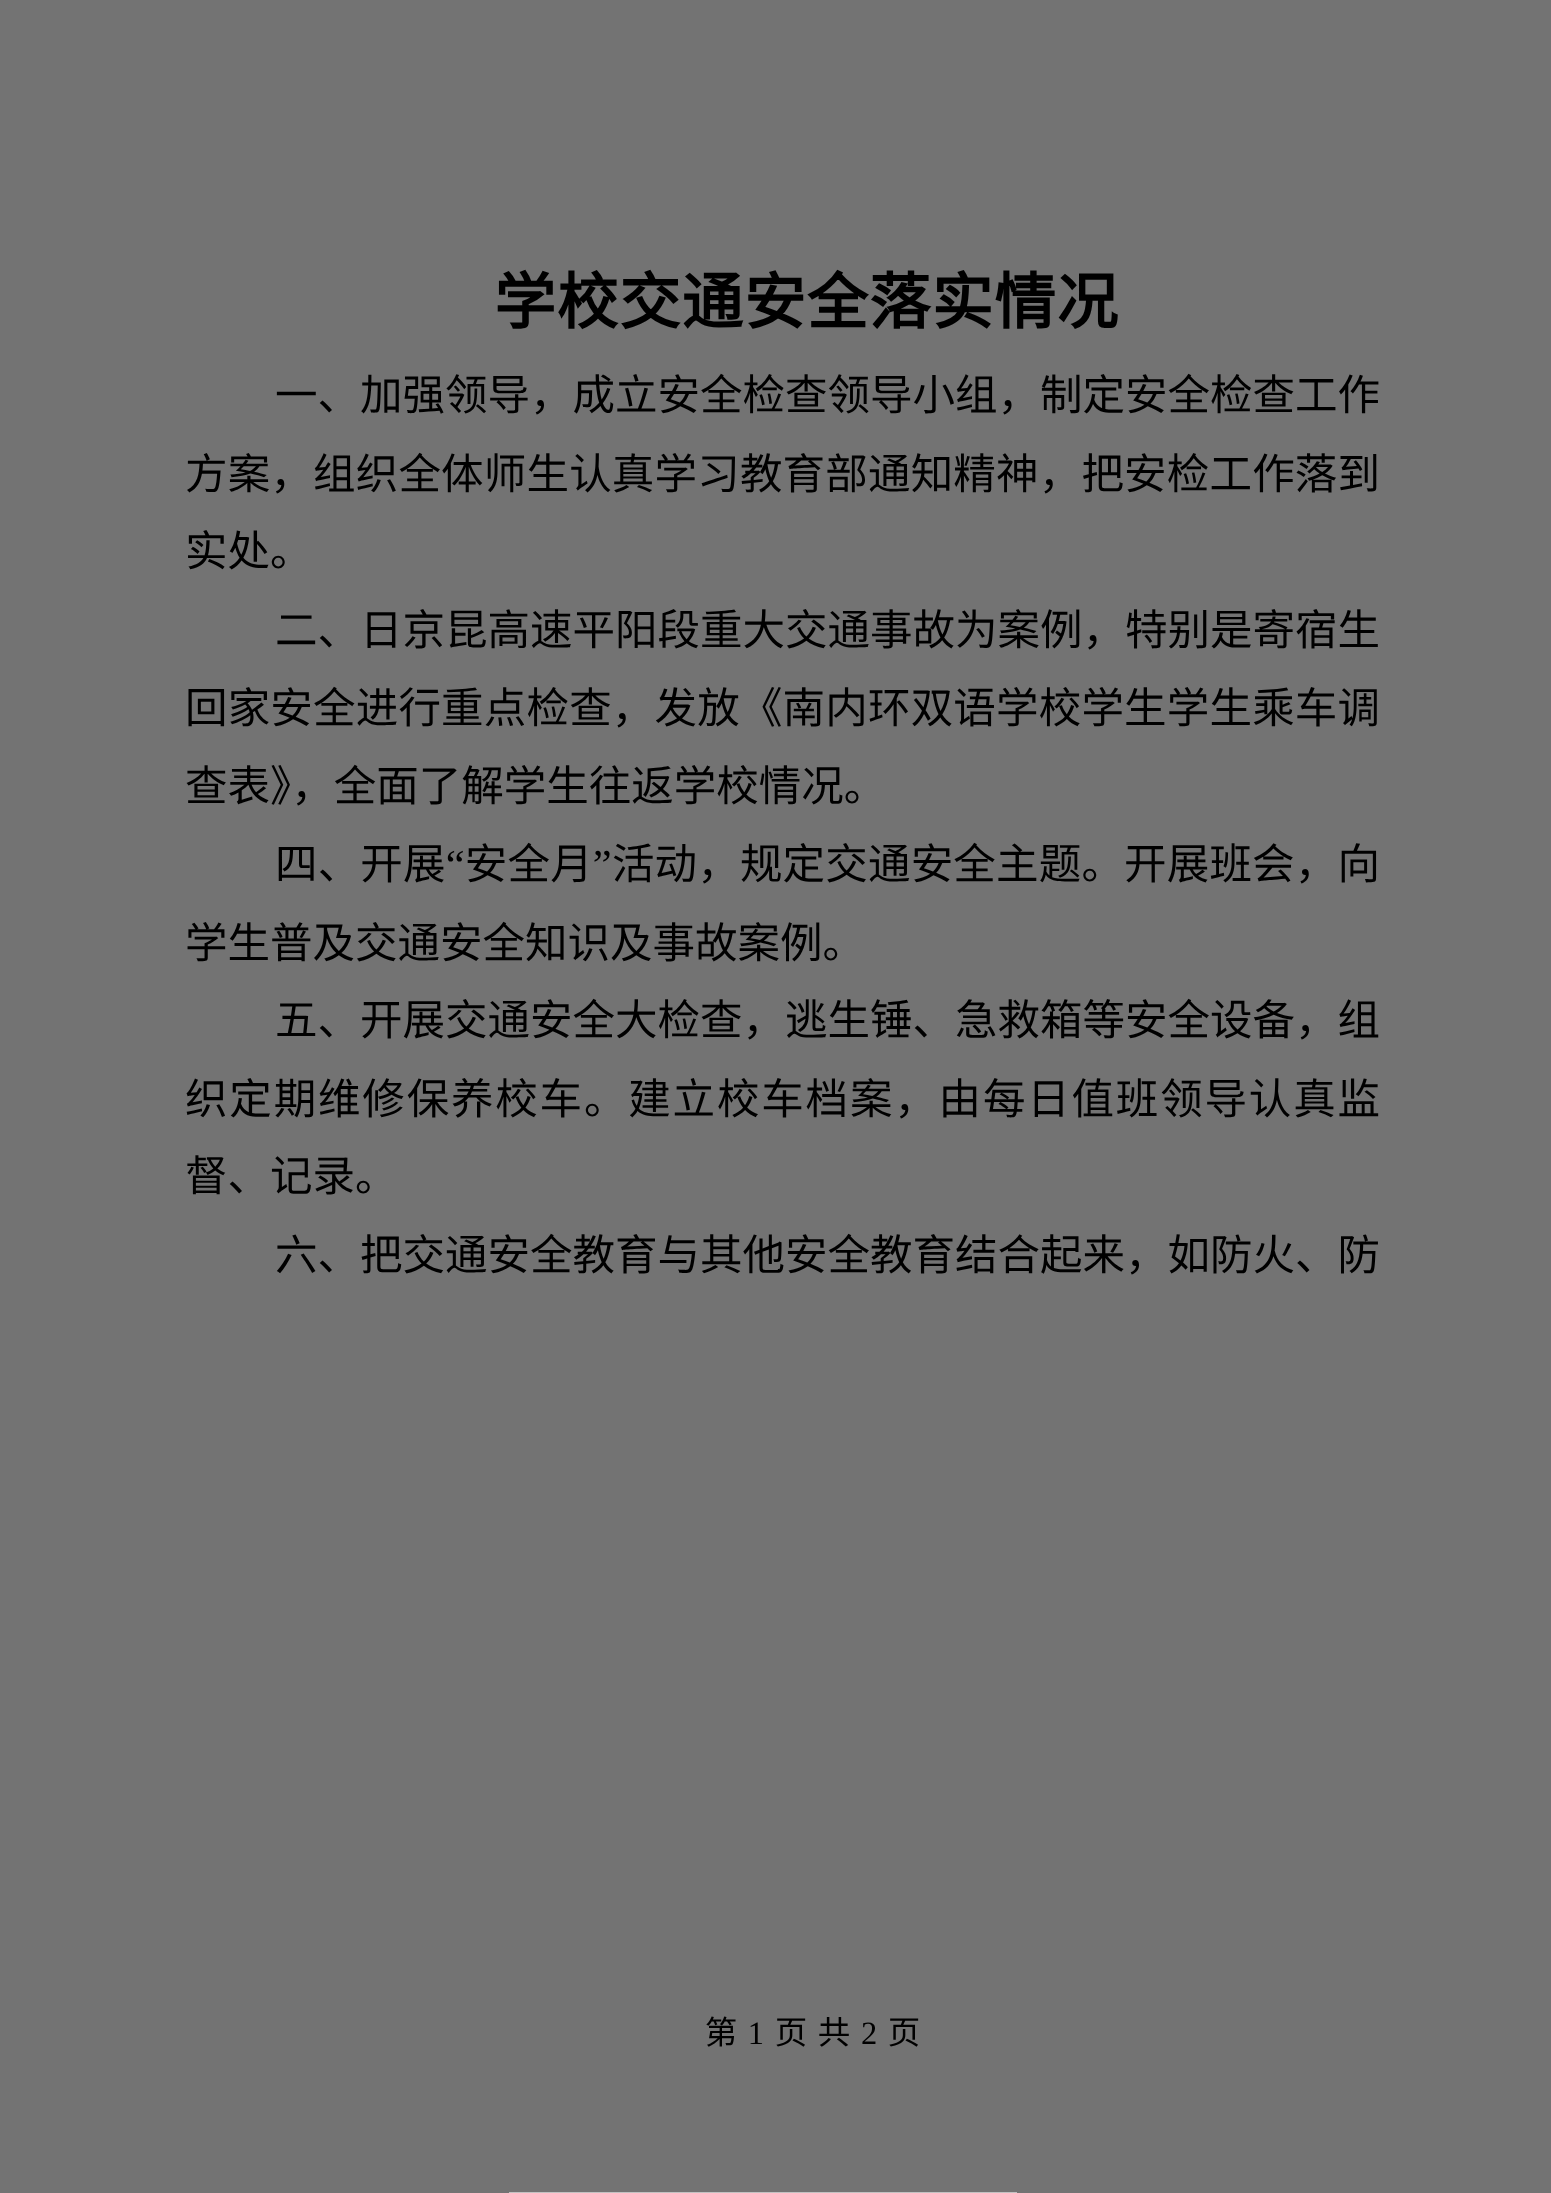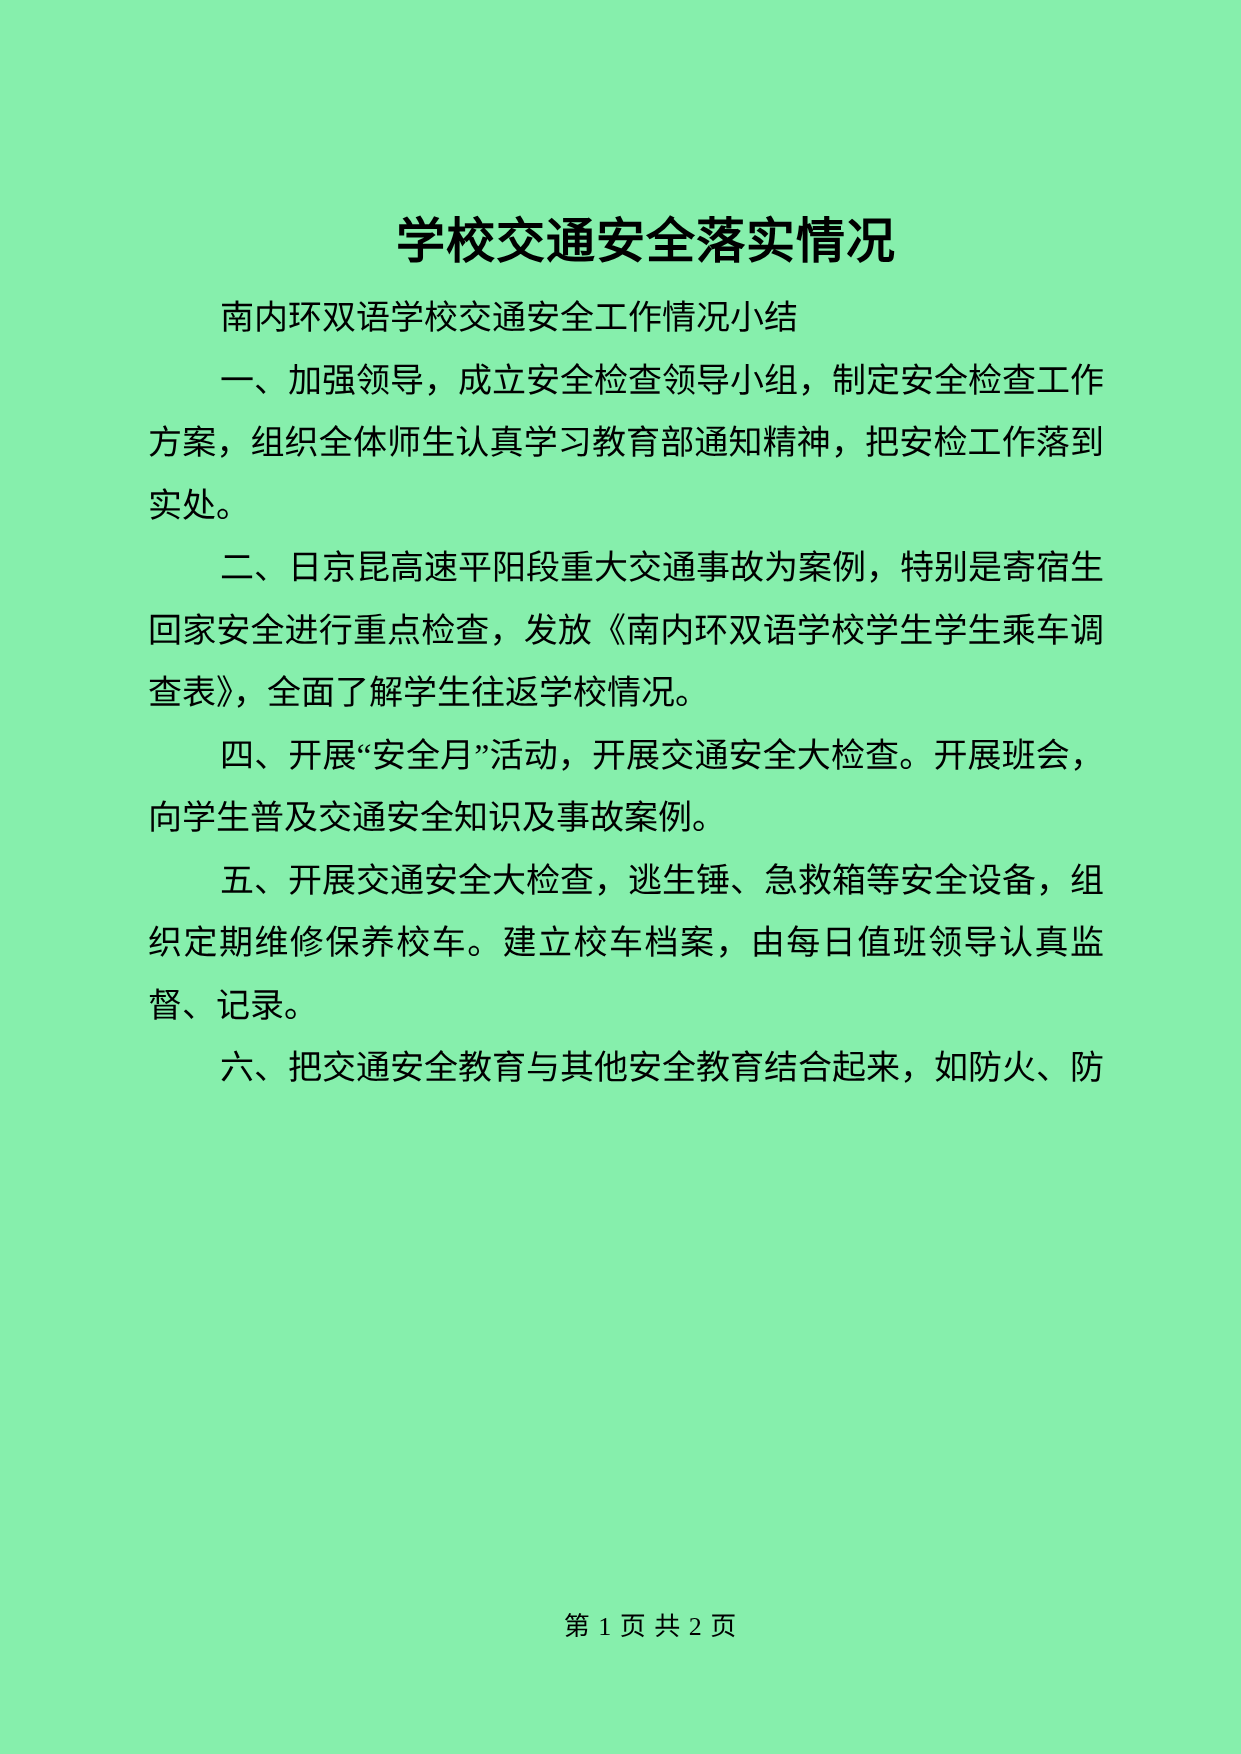--- a/index.html
+++ b/index.html
@@ -4,21 +4,21 @@
 <style>
   html, body {
     margin: 0;
     padding: 0;
     background: #ffffff;
   }
   .page {
     position: relative;
     width: 1241px;
     height: 1754px;
-    background: #86efac;
+    background: #737373;
     color: #000000;
     font-family: "Liberation Serif", "DejaVu Serif", serif;
     overflow: hidden;
   }
   .content {
     padding: 205px 137px 0 148px; 
   }
   .doc-title {
     margin: 0 0 8px 40px; 
     font-size: 49px;
@@ -48,22 +48,21 @@
     letter-spacing: 1px;
   }
 </style>
 </head>
 <body>
 
 <div class="page">
   <div class="content">
     <h1 class="doc-title">学校交通安全落实情况</h1>
     <div id="paragraphs">
-        <p class="para">南内环双语学校交通安全工作情况小结</p>
         <p class="para">一、加强领导，成立安全检查领导小组，制定安全检查工作方案，组织全体师生认真学习教育部通知精神，把安检工作落到实处。</p>
         <p class="para">二、日京昆高速平阳段重大交通事故为案例，特别是寄宿生回家安全进行重点检查，发放《南内环双语学校学生学生乘车调查表》，全面了解学生往返学校情况。</p>
-        <p class="para">四、开展“安全月”活动，开展交通安全大检查。开展班会，向学生普及交通安全知识及事故案例。</p>
+        <p class="para">四、开展“安全月”活动，规定交通安全主题。开展班会，向学生普及交通安全知识及事故案例。</p>
         <p class="para">五、开展交通安全大检查，逃生锤、急救箱等安全设备，组织定期维修保养校车。建立校车档案，由每日值班领导认真监督、记录。</p>
         <p class="para">六、把交通安全教育与其他安全教育结合起来，如防火、防</p>
       </div>
   </div>
   <div class="footer">第 1 页 共 2 页</div>
 </div>
 
 </body></html>

